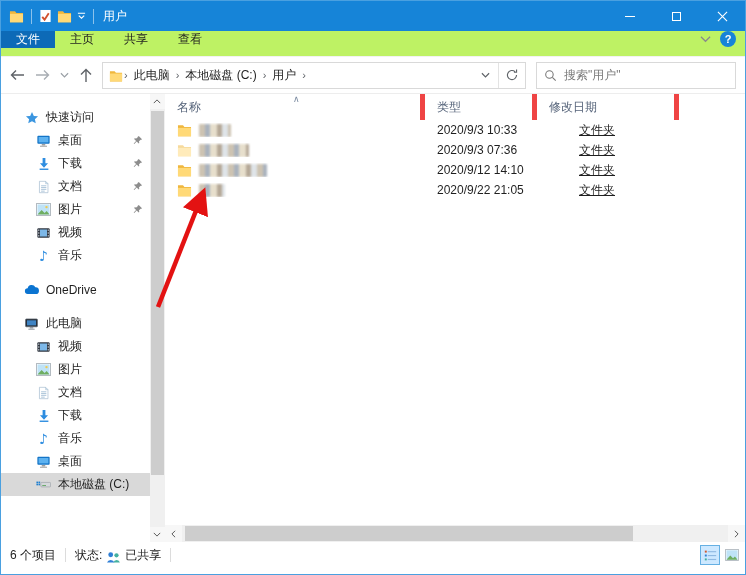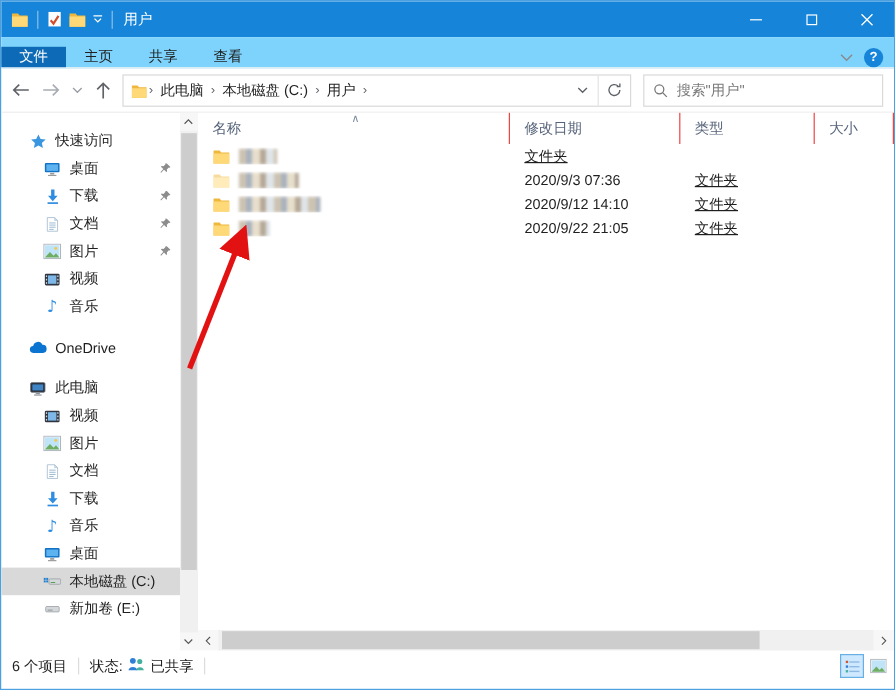--- a/index.html
+++ b/index.html
@@ -13,21 +13,21 @@
   .qat { display:flex; align-items:center; padding-left:8px; gap:5px; }
   .qat-sep { width:1px; height:15px; background:rgba(255,255,255,.5); margin:0 2px; }
   .qat-btn { display:flex; align-items:center; justify-content:center; }
   .title-text { margin-left:7px; font-size:12px; }
   .win-controls { margin-left:auto; display:flex; height:30px; }
   .win-btn { width:46px; height:30px; display:flex; align-items:center; justify-content:center; }
   .glyph-min { width:10px; border-bottom:1px solid #fff; }
   .glyph-max { width:9px; height:9px; border:1px solid #fff; }
 
   
-  .tabrow { height:26px; display:flex; align-items:flex-end; background:#7dd3fc; border-bottom:1px solid #f2f2f2; }
+  .tabrow { height:26px; display:flex; align-items:flex-start; background:#bef264; border-bottom:1px solid #f2f2f2; }
   .tab { padding:0 15px; display:flex; align-items:center; color:#1f1f1f; }
   .tab.active { background:#0d6ab7; color:#fff; }
   .tab-right { margin-left:auto; display:flex; align-items:center; gap:9px; padding-right:9px; }
   .help-btn { width:16px; height:16px; border-radius:50%; background:#1684d8; color:#fff;
               font-size:11px; font-weight:bold; display:flex; align-items:center; justify-content:center; }
 
   
   .addressrow { height:37px; display:flex; align-items:center; padding:0 9px 0 3px; gap:1px;
                 border-bottom:1px solid #ededed; }
   .nav-btn { width:25px; height:24px; display:flex; align-items:center; justify-content:center; }
@@ -57,21 +57,21 @@
   .music-glyph { color:#2e8de0; font-size:14px; width:15px; text-align:center; font-family:"DejaVu Sans",sans-serif; }
 
   .side-scroll { width:16px; background:#f7f7f7; display:flex; flex-direction:column; align-items:center; }
   .sb-arrow { height:15px; width:100%; display:flex; align-items:center; justify-content:center; color:#555;
               font-size:9px; }
   .sb-track { flex:1; width:100%; position:relative; background:#f0f0f0; }
   .sb-thumb-v { position:absolute; top:2px; left:1px; right:1px; height:87%; background:#cdcdcd; }
 
   .main { flex:1; display:flex; flex-direction:column; position:relative; background:#fff; }
   .cols { display:flex; height:26px; color:#56647a; position:relative; }
-  .col { padding-left:12px; display:flex; align-items:center; border-right:1px solid #ef4444; position:relative; }
+  .col { padding-left:12px; display:flex; align-items:center; border-right:5px solid #ef4444; position:relative; }
   .col.c0 { width:260px; } .col.c1 { width:142px; } .col.c2 { width:112px; } .col.c3 { width:66px; }
   .sort-caret { position:absolute; top:0px; left:128px; color:#7a8aa0; font-size:9px; }
   .rows { flex:1; }
   .row { height:20px; display:flex; align-items:center; }
   .cell { padding-left:12px; overflow:hidden; white-space:nowrap; }
   .cell.c0 { width:260px; display:flex; align-items:center; gap:7px; }
   .cell.c1 { width:142px; } .cell.c2 { width:112px;text-decoration:underline; } .cell.c3 { width:66px; }
   .blur-name { height:13px; border-radius:1px; filter:blur(1.3px);
     background-image:
       repeating-linear-gradient(90deg,#cdc3b2 0 6px,#a9b2bd 6px 11px,#e7dfcc 11px 18px,#b5a897 18px 23px,#dfe4e8 23px 29px);
@@ -79,21 +79,21 @@
   .faded { opacity:.5; }
 
   .h-scroll { height:17px; display:flex; align-items:stretch; background:#f7f7f7; }
   .hs-arrow { width:17px; display:flex; align-items:center; justify-content:center; color:#555; font-size:9px; }
   .hs-track { flex:1; position:relative; background:#f0f0f0; }
   .hs-thumb { position:absolute; left:3px; top:1px; bottom:1px; width:82%; background:#cdcdcd; }
 
   
   .statusbar { height:26px; display:flex; align-items:center; padding-left:9px; gap:9px; }
   .status-sep { width:1px; height:14px; background:#dcdcdc; }
-  .status-group { display:flex; align-items:flex-start; gap:4px; }
+  .status-group { display:flex; align-items:flex-end; gap:4px; }
   .view-btns { margin-left:auto; display:flex; gap:2px; margin-right:3px; }
   .view-btn { width:20px; height:20px; display:flex; align-items:center; justify-content:center;
               border:1px solid transparent; }
   .view-btn.active { background:#cde8ff; border-color:#66b0e3; }
   .bottom-strip { height:6px; }
 
   .red-arrow { position:absolute; left:138px; top:166px; width:96px; height:158px; z-index:6; pointer-events:none; }
 </style>
 </head>
 <body>
@@ -399,29 +399,20 @@
                   <rect x="3" y="3.5" width="2" height="2"></rect>
                   <rect x="0.5" y="6" width="2" height="2"></rect>
                   <rect x="3" y="6" width="2" height="2"></rect>
                 </g>
                 <rect x="5.8" y="4.5" width="11.7" height="5.4" rx="1" fill="#d5d8db" stroke="#9aa0a6" stroke-width="0.8"></rect>
                 <rect x="7.5" y="7.6" width="4.5" height="1" fill="#57a257"></rect>
               </svg>
             </span>
             <span class="lbl">本地磁盘 (C:)</span>
           </div>
-          <div class="side-item child">
-            <span style="display: flex; width: 15px; justify-content: center;">
-              <svg width="16" height="13" viewBox="0 0 18 14">
-                <rect x="2.5" y="4.5" width="13.5" height="5.4" rx="1" fill="#d5d8db" stroke="#9aa0a6" stroke-width="0.8"></rect>
-                <rect x="4.4" y="7.6" width="5" height="1" fill="#8d949a"></rect>
-              </svg>
-            </span>
-            <span class="lbl">新加卷 (E:)</span>
-          </div>
         </div>
       </div>
 
     <div class="side-scroll">
       <div class="sb-arrow">
         <svg width="8" height="5" viewBox="0 0 10 6">
             <path d="M1 5l4-4 4 4" stroke="#555" stroke-width="1.2" fill="none"></path>
           </svg>
       </div>
       <div class="sb-track">
@@ -433,41 +424,39 @@
           </svg>
       </div>
     </div>
 
     <div class="main">
       <div class="cols" id="cols">
           <div class="col c0">
             <span>名称</span>
             <span class="sort-caret">∧</span>
           </div>
+          <div class="col c2">
+            <span>类型</span>
+          </div>
           <div class="col c1">
             <span>修改日期</span>
-          </div>
-          <div class="col c2">
-            <span>类型</span>
-          </div>
-          <div class="col c3">
-            <span>大小</span>
           </div>
         </div>
       <div class="rows" id="rows">
           <div class="row">
             <div class="cell c0">
               <span style="display: flex;">
                 <svg width="15" height="14" viewBox="0 0 16 15">
                   <path d="M1 2.5h5.4l1.5 1.8H15v10H1z" fill="#efb73e"></path>
                   <path d="M1 5.2h14v9.1H1z" fill="#ffd977"></path>
                 </svg>
               </span>
               <span class="blur-name" style="width: 32px;"></span>
             </div>
+            <div class="cell c1">2020/9/3 10:33</div>
             <div class="cell c2">文件夹</div>
             <div class="cell c3"></div>
           </div>
           <div class="row">
             <div class="cell c0">
               <span class="faded" style="display: flex;">
                 <svg width="15" height="14" viewBox="0 0 16 15">
                   <path d="M1 2.5h5.4l1.5 1.8H15v10H1z" fill="#efb73e"></path>
                   <path d="M1 5.2h14v9.1H1z" fill="#ffd977"></path>
                 </svg>

